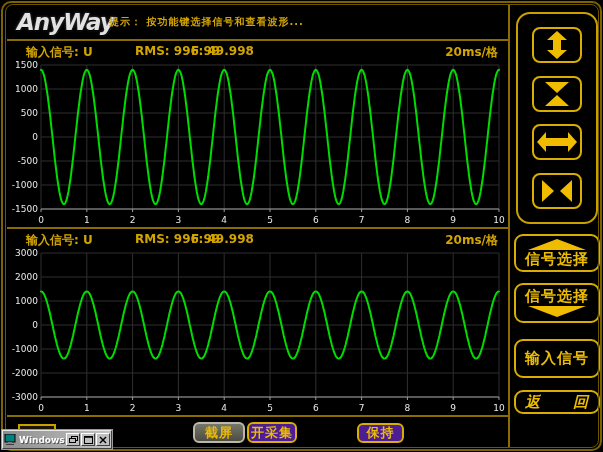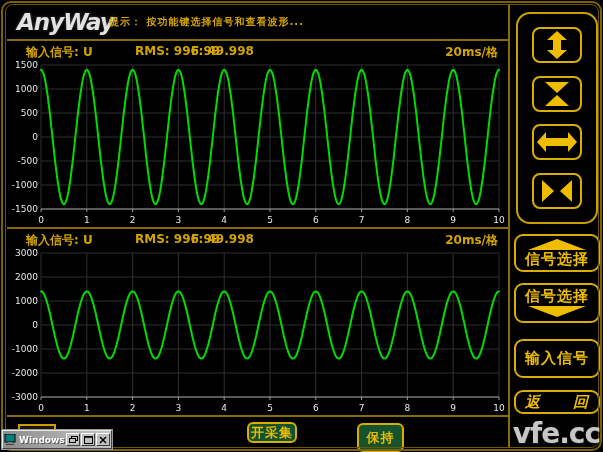--- a/index.html
+++ b/index.html
@@ -46,25 +46,25 @@
     justify-content:center;cursor:pointer;box-sizing:border-box;}
   .fn-label{color:#ecbc00;font-size:15px;font-weight:bold;letter-spacing:1px;
     white-space:pre;line-height:17px;}
   .fn-arrow{display:block;margin:1px 0;}
 
   
   .bottombar{position:absolute;left:7px;top:417px;width:501px;height:31px;}
   .bb-btn{position:absolute;top:5px;height:21px;border-radius:6px;cursor:pointer;
     display:flex;align-items:center;justify-content:center;
     color:#ecbc00;font-size:13px;font-weight:bold;letter-spacing:1px;box-sizing:border-box;}
-  .bb-yellow{background:#14532d;border:2px solid #d9ae00;}
+  .bb-yellow{background:#4c1d95;border:2px solid #d9ae00;}
   .bb-gray{background:linear-gradient(#77766a,#4d4c42);border:2px solid #b9b8aa;}
   .bb-screenshot{left:186px;width:52px;}
   .bb-acquire{left:240px;width:50px;}
-  .bb-hold{left:350px;width:47px;top:6px;height:29px;}
+  .bb-hold{left:350px;width:47px;top:6px;height:20px;}
 
   
   .partial-icon{position:absolute;left:18px;top:424px;width:34px;height:12px;
     border:2px solid #c9a000;background:#1a1400;z-index:1;}
   .winbar{position:absolute;left:2px;top:430px;width:110px;height:19px;z-index:2;
     background:linear-gradient(90deg,#8c8c8c,#c4c4c4);
     border:1px solid;border-color:#e8e8e8 #404040 #404040 #e8e8e8;
     box-shadow:0 0 0 1px #9a9a9a;
     display:flex;align-items:center;padding:0 1px;box-sizing:border-box;cursor:pointer;}
   .win-title{color:#fff;font-size:9px;font-weight:bold;margin-left:3px;flex:1;
@@ -255,20 +255,21 @@
     <div class="fn-btn" style="top:334px;height:39px;">
       <span class="fn-label">输入信号</span>
     </div>
 
     <div class="fn-btn" style="top:385px;height:24px;font-style:italic;">
       <span class="fn-label">返　　回</span>
     </div>
   </div>
 
   <div class="bottombar">
+    <div class="bb-btn bb-gray bb-screenshot">截屏</div>
     <div class="bb-btn bb-yellow bb-acquire">开采集</div>
     <div class="bb-btn bb-yellow bb-hold">保持</div>
   </div>
 
   <div class="partial-icon"></div>
   <div class="winbar">
     <svg width="12" height="11" viewBox="0 0 12 11">
       <rect x="1" y="0" width="10" height="8" fill="#00807f" stroke="#000" stroke-width="1"></rect>
       <rect x="4" y="8" width="4" height="2" fill="#808080"></rect>
       <rect x="2" y="10" width="8" height="1" fill="#404040"></rect>
@@ -287,17 +288,16 @@
       </svg>
     </span>
     <span class="win-btn">
       <svg width="8" height="8" viewBox="0 0 8 8">
         <line x1="1" y1="1" x2="7" y2="7" stroke="#000" stroke-width="1.4"></line>
         <line x1="7" y1="1" x2="1" y2="7" stroke="#000" stroke-width="1.4"></line>
       </svg>
     </span>
   </div>
 
-  <div class="watermark">vfe.cc</div>
 
   <div class="frame-outer"></div>
   <div class="frame-inner"></div>
 </div>
 
 </body></html>

